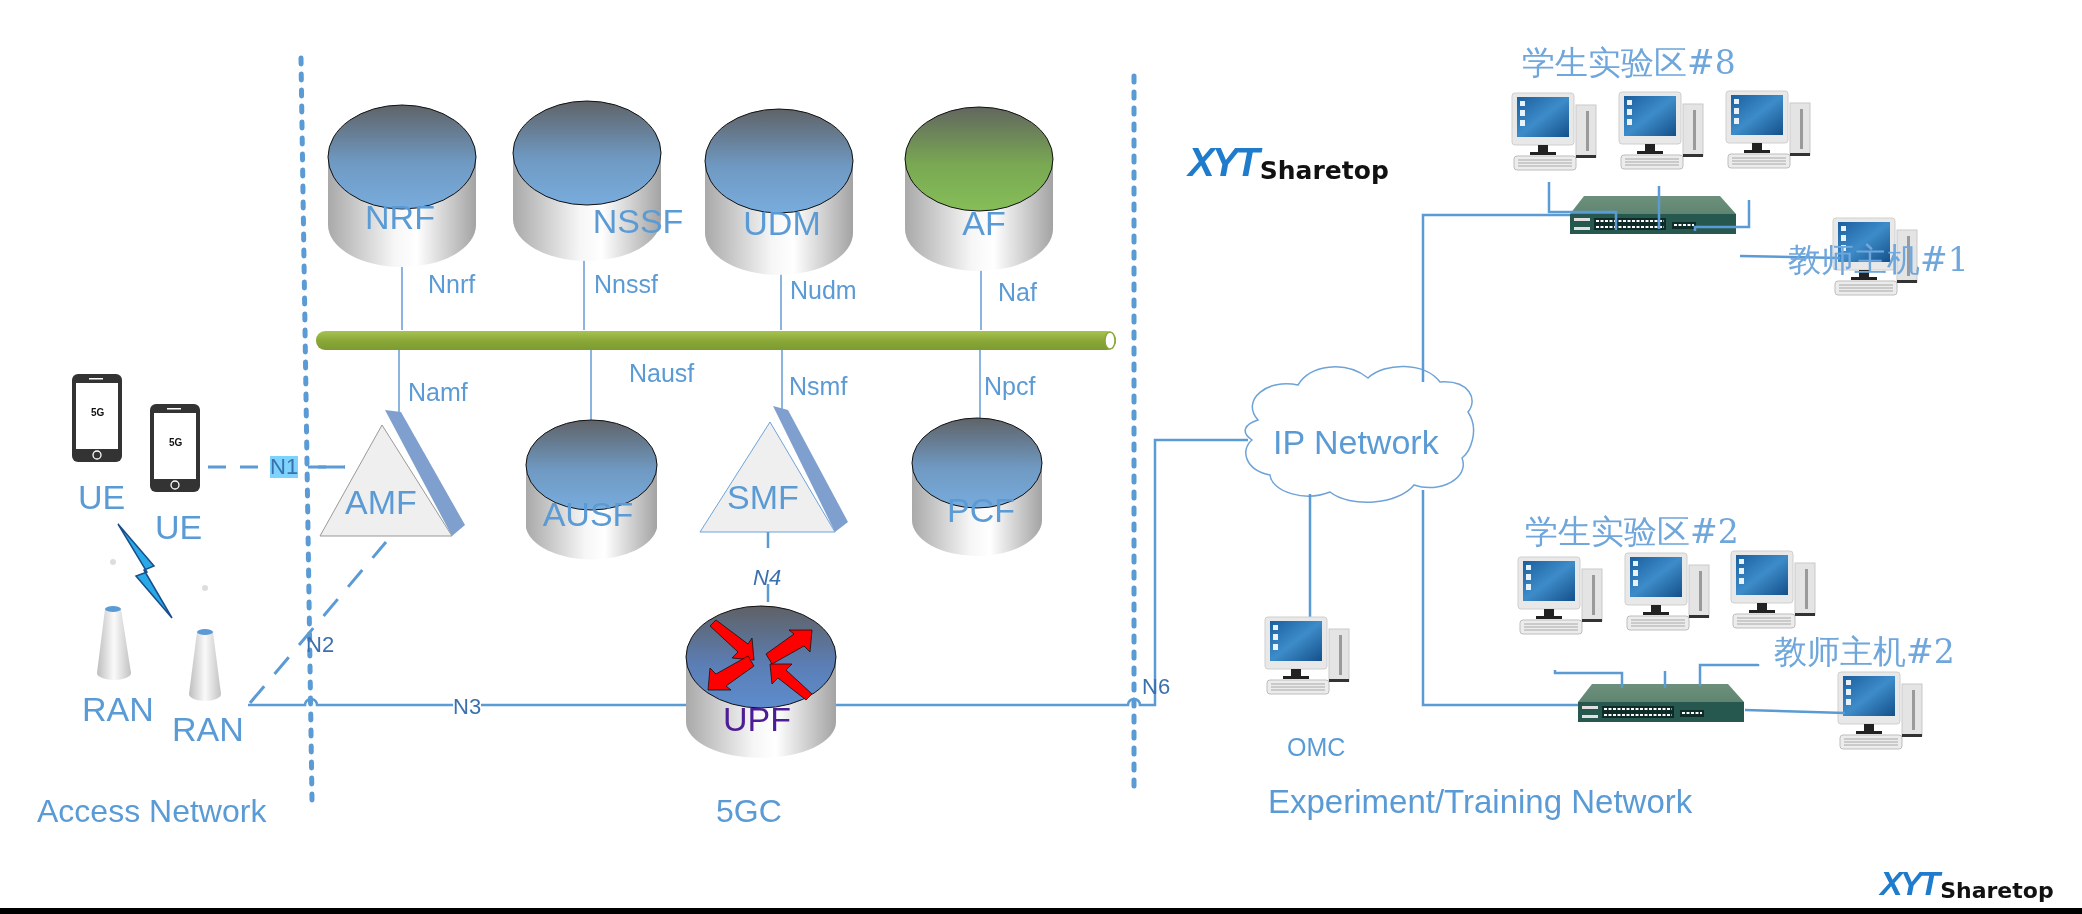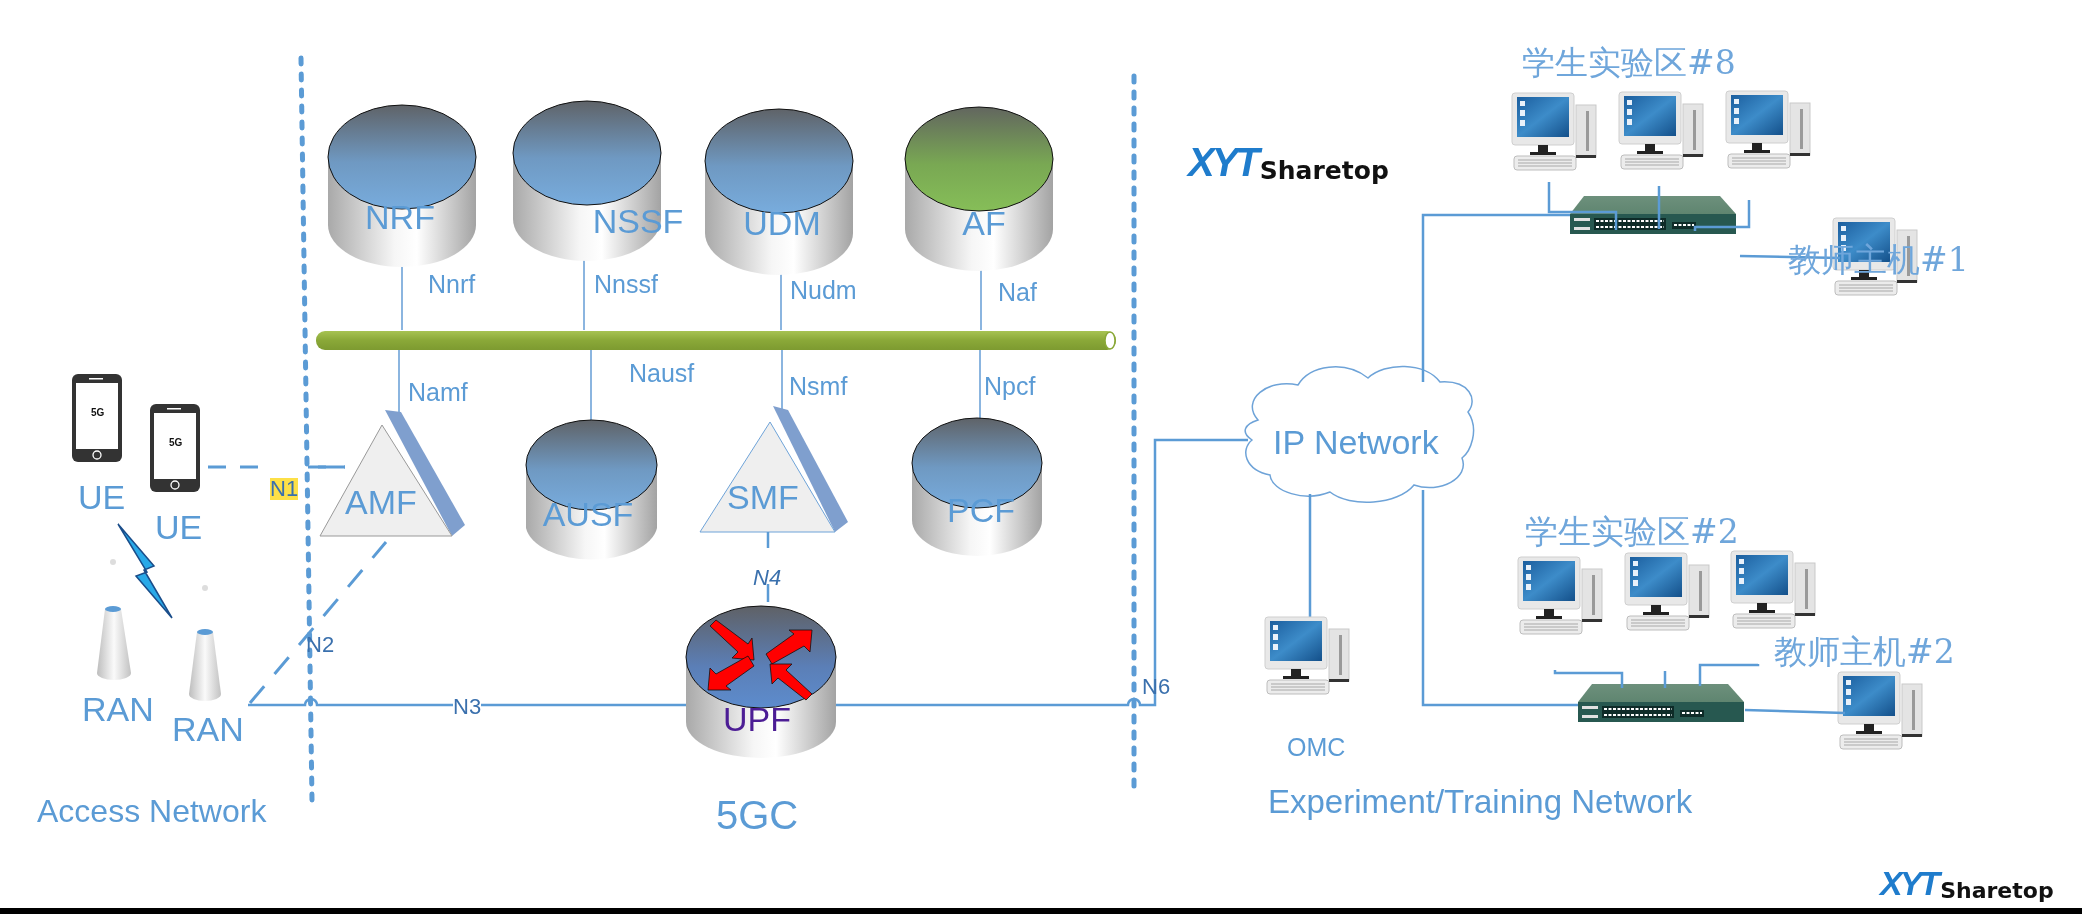--- a/index.html
+++ b/index.html
@@ -242,36 +242,36 @@
 <div class="lbl if" style="left:789px;top:374px;">Nsmf</div>
 <div class="lbl if" style="left:984px;top:374px;">Npcf</div>
 
 <div class="lbl nf" style="left:381px;top:485px;">AMF</div>
 <div class="lbl nf" style="left:588px;top:497px;">AUSF</div>
 <div class="lbl nf" style="left:763px;top:480px;">SMF</div>
 <div class="lbl nf" style="left:981px;top:493px;">PCF</div>
 
 <div class="lbl nf" style="left:757px;top:702px;color:#4c1d95;">UPF</div>
 
-<div class="lbl ref" style="left:270px;top:478px;background:#fde047;">N1</div>
+<div class="lbl ref" style="left:270px;top:456px;background:#7dd3fc;">N1</div>
 <div class="lbl ref" style="left:306px;top:634px;">N2</div>
 <div class="lbl ref" style="left:453px;top:696px;background:#fff;">N3</div>
 <div class="lbl ref" style="left:753px;top:567px;font-style:italic;">N4</div>
 <div class="lbl ref" style="left:1142px;top:676px;">N6</div>
 
 <div class="lbl" style="left:91px;top:408px;font-size:10px;color:#111;font-weight:bold;">5G</div>
 <div class="lbl" style="left:169px;top:438px;font-size:10px;color:#111;font-weight:bold;">5G</div>
 
 <div class="lbl big" style="left:78px;top:480px;">UE</div>
 <div class="lbl big" style="left:155px;top:510px;">UE</div>
 <div class="lbl big" style="left:82px;top:692px;">RAN</div>
 <div class="lbl big" style="left:172px;top:712px;">RAN</div>
 
 <div class="lbl" style="left:37px;top:795px;font-size:32px;">Access Network</div>
-<div class="lbl" style="left:716px;top:795px;font-size:40px;">5GC</div>
+<div class="lbl" style="left:716px;top:795px;font-size:32px;">5GC</div>
 <div class="lbl" style="left:1268px;top:785px;font-size:33px;">Experiment/Training Network</div>
 
 <div class="lbl" style="left:1273px;top:425px;font-size:34px;">IP Network</div>
 <div class="lbl" style="left:1287px;top:735px;font-size:25px;">OMC</div>
 
 <div class="lbl cn" style="left:1522px;top:46px;">学生实验区#8</div>
 <div class="lbl cn" style="left:1788px;top:243px;">教师主机#1</div>
 <div class="lbl cn" style="left:1525px;top:515px;">学生实验区#2</div>
 <div class="lbl cn" style="left:1774px;top:635px;">教师主机#2</div>
 

